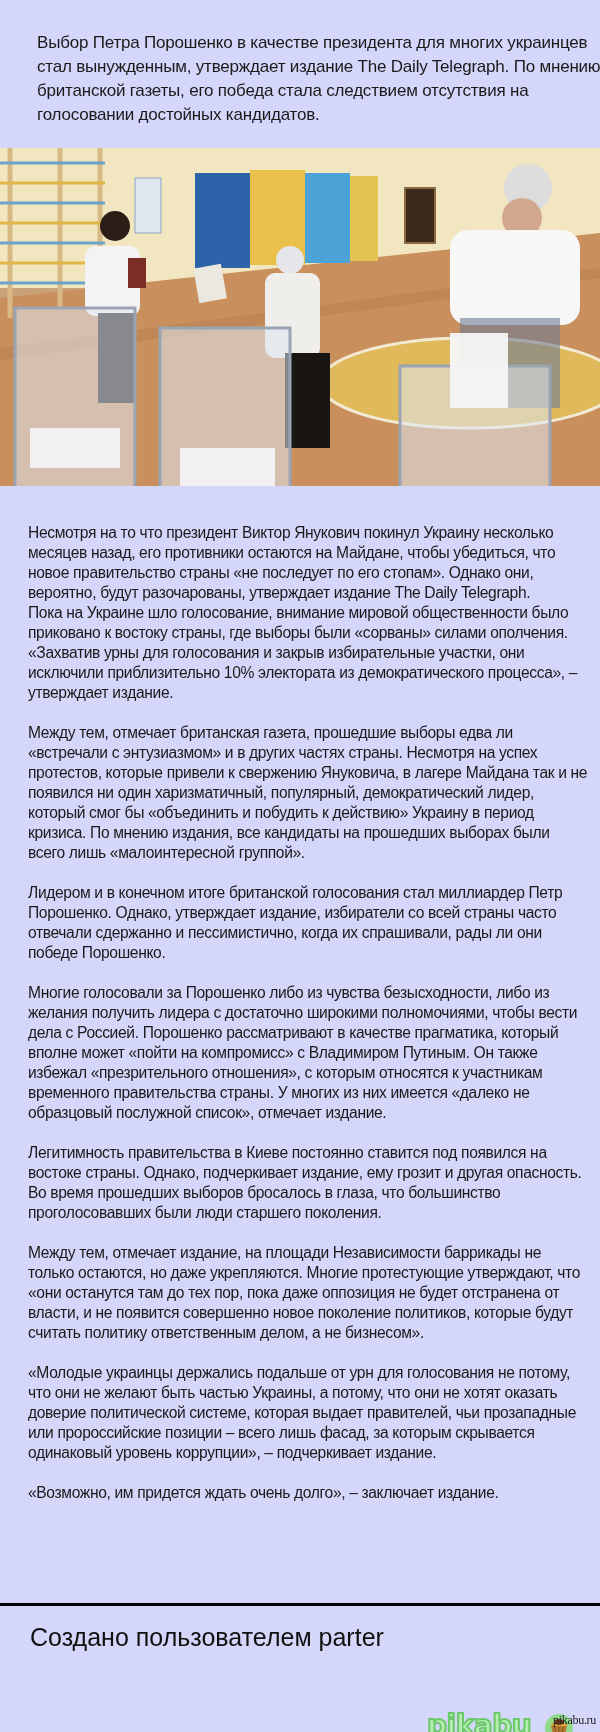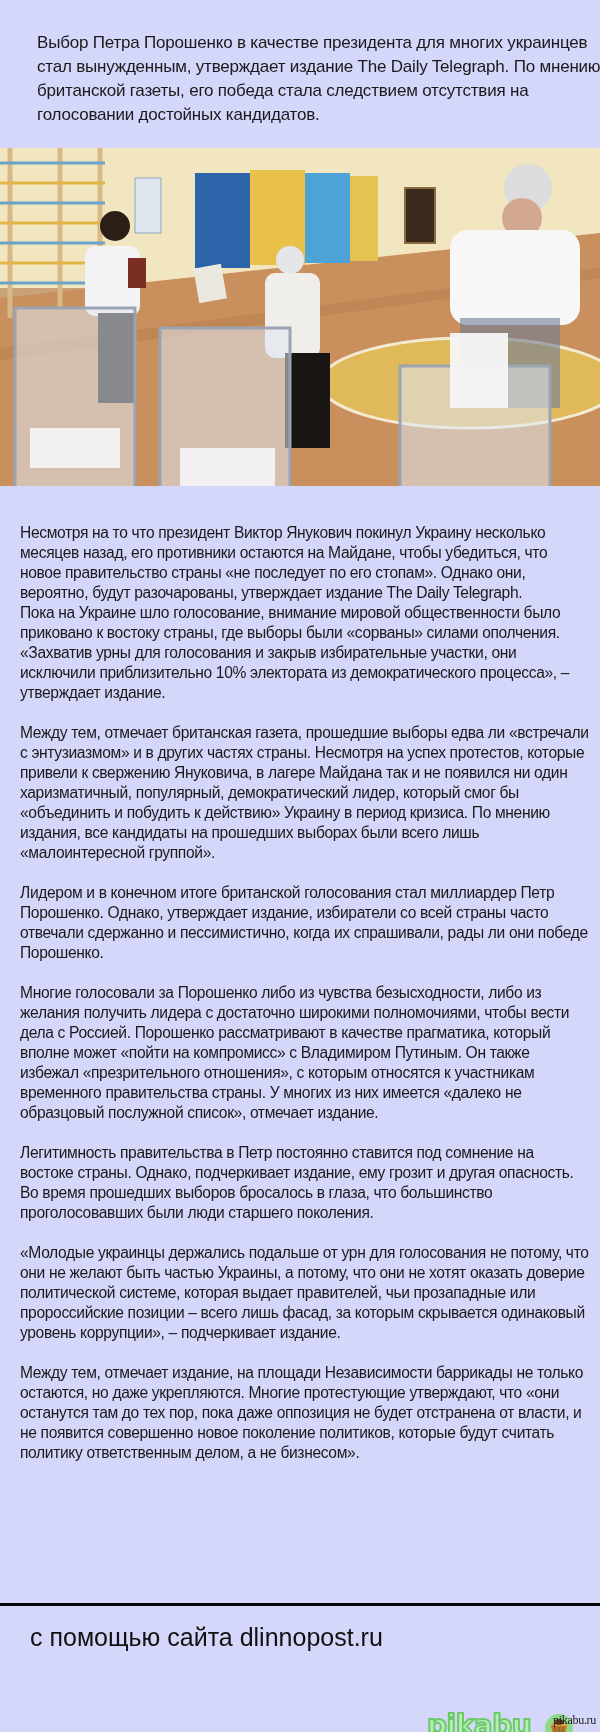--- a/index.html
+++ b/index.html
@@ -38,21 +38,21 @@
     .article {
       position: absolute;
       left: 20px;
       top: 523px;
       width: 570px;
       font-size: 15.6px;
       line-height: 20px;
       letter-spacing: -0.35px;
     }
     .article p {
-      margin: 0 0 20px 0;
+      margin: 0 0 20px 8px;
     }
     .article p.tight { margin-bottom: 0; }
     .divider {
       position: absolute;
       left: 0;
       top: 1603px;
       width: 600px;
       height: 3px;
       background: #050505;
     }
@@ -171,29 +171,30 @@
     </g>
   </svg>
 </div>
 
 <div class="article">
   <p class="tight">Несмотря на то что президент Виктор Янукович покинул Украину несколько месяцев назад, его противники остаются на Майдане, чтобы убедиться, что новое правительство страны «не последует по его стопам». Однако они, вероятно, будут разочарованы, утверждает издание The Daily Telegraph.</p>
   <p>Пока на Украине шло голосование, внимание мировой общественности было приковано к востоку страны, где выборы были «сорваны» силами ополчения. «Захватив урны для голосования и закрыв избирательные участки, они исключили приблизительно 10% электората из демократического процесса», – утверждает издание.</p>
   <p>Между тем, отмечает британская газета, прошедшие выборы едва ли «встречали с энтузиазмом» и в других частях страны. Несмотря на успех протестов, которые привели к свержению Януковича, в лагере Майдана так и не появился ни один харизматичный, популярный, демократический лидер, который смог бы «объединить и побудить к действию» Украину в период кризиса. По мнению издания, все кандидаты на прошедших выборах были всего лишь «малоинтересной группой».</p>
   <p>Лидером и в конечном итоге британской голосования стал миллиардер Петр Порошенко. Однако, утверждает издание, избиратели со всей страны часто отвечали сдержанно и пессимистично, когда их спрашивали, рады ли они победе Порошенко.</p>
   <p>Многие голосовали за Порошенко либо из чувства безысходности, либо из желания получить лидера с достаточно широкими полномочиями, чтобы вести дела с Россией. Порошенко рассматривают в качестве прагматика, который вполне может «пойти на компромисс» с Владимиром Путиным. Он также избежал «презрительного отношения», с которым относятся к участникам временного правительства страны. У многих из них имеется «далеко не образцовый послужной список», отмечает издание.</p>
-  <p>Легитимность правительства в Петр постоянно ставится под сомнение на востоке страны. Однако, подчеркивает издание, ему грозит и другая опасность. Во время прошедших выборов бросалось в глаза, что большинство проголосовавших были люди старшего поколения.</p>
+  <p>Легитимность правительства в Киеве постоянно ставится под появился на востоке страны. Однако, подчеркивает издание, ему грозит и другая опасность. Во время прошедших выборов бросалось в глаза, что большинство проголосовавших были люди старшего поколения.</p>
+  <p>Между тем, отмечает издание, на площади Независимости баррикады не только остаются, но даже укрепляются. Многие протестующие утверждают, что «они останутся там до тех пор, пока даже оппозиция не будет отстранена от власти, и не появится совершенно новое поколение политиков, которые будут считать политику ответственным делом, а не бизнесом».</p>
   <p>«Молодые украинцы держались подальше от урн для голосования не потому, что они не желают быть частью Украины, а потому, что они не хотят оказать доверие политической системе, которая выдает правителей, чьи прозападные или пророссийские позиции – всего лишь фасад, за которым скрывается одинаковый уровень коррупции», – подчеркивает издание.</p>
-  <p>Между тем, отмечает издание, на площади Независимости баррикады не только остаются, но даже укрепляются. Многие протестующие утверждают, что «они останутся там до тех пор, пока даже оппозиция не будет отстранена от власти, и не появится совершенно новое поколение политиков, которые будут считать политику ответственным делом, а не бизнесом».</p>
+  <p>«Возможно, им придется ждать очень долго», – заключает издание.</p>
 </div>
 
 <div class="divider"></div>
 
 <div class="credits">
-  <div>с помощью сайта dlinnopost.ru</div>
+  <div>Создано пользователем parter</div>
 </div>
 
 <div class="logo">
   <span class="logo-text">pikabu</span>
   <svg class="muffin" viewBox="0 0 30 30">
     <circle cx="15" cy="15" r="14" fill="#8fd98a"></circle>
     <path d="M6 13 Q15 2 24 13 Z" fill="#d8a33a"></path>
     <ellipse cx="15" cy="9" rx="5" ry="3" fill="#6a3a1c"></ellipse>
     <path d="M7 13 L23 13 L20 25 L10 25 Z" fill="#b6782e"></path>
     <g stroke="#8a5520" stroke-width="1">

